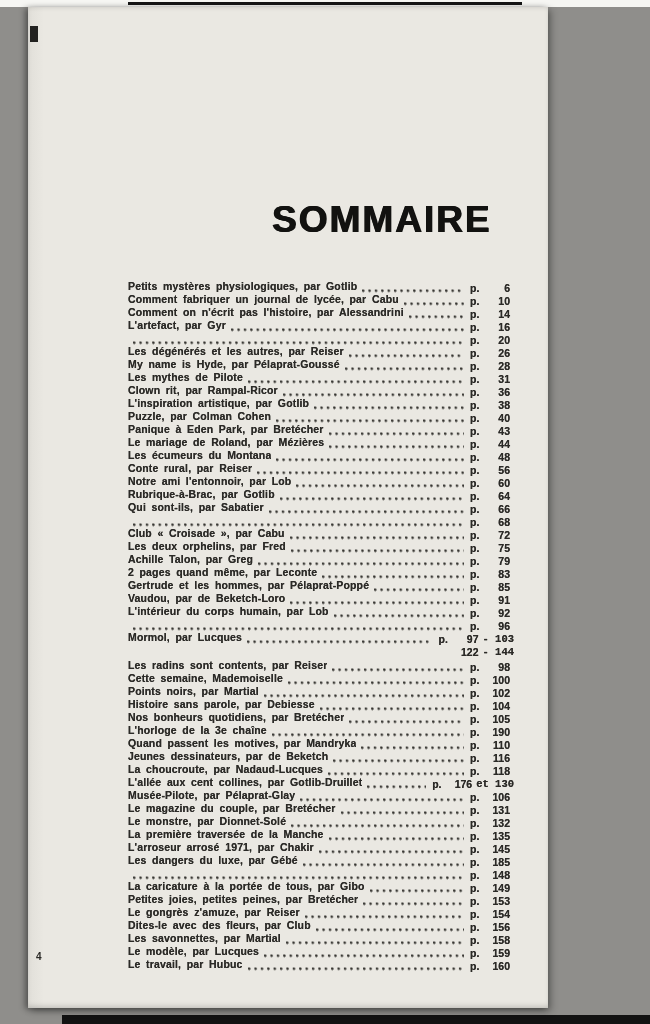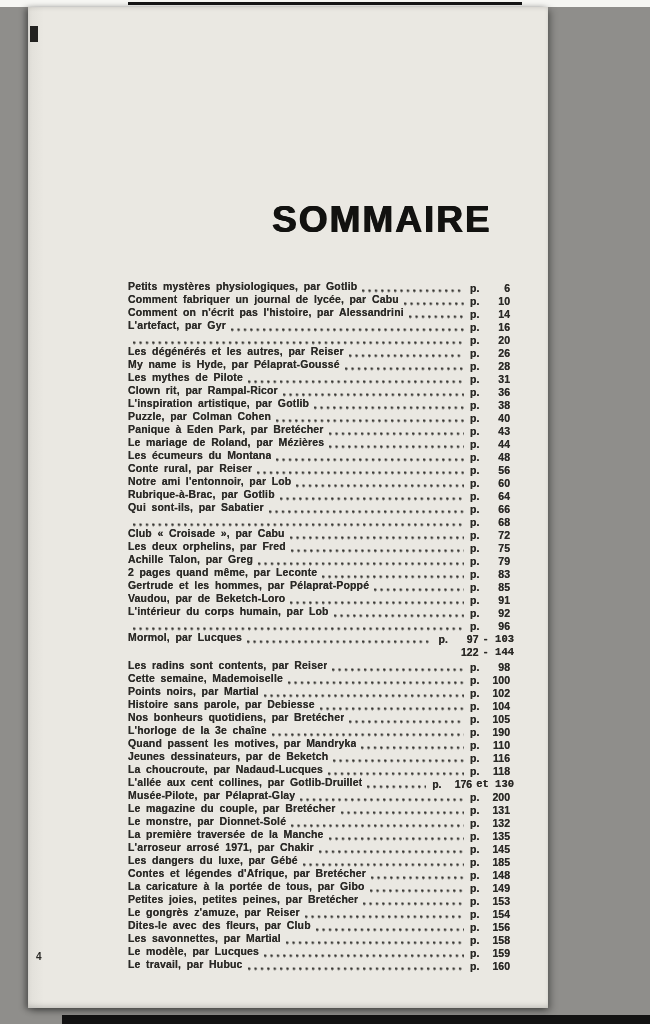--- a/index.html
+++ b/index.html
@@ -325,21 +325,21 @@
           <span class="t">L'allée aux cent collines, par Gotlib-Druillet</span>
           <span class="dots"></span>
           <span class="pp">p.</span>
           <span class="num">176</span>
           <span class="suf">et 130</span>
         </div>
         <div class="row">
           <span class="t">Musée-Pilote, par Pélaprat-Glay</span>
           <span class="dots"></span>
           <span class="pp">p.</span>
-          <span class="num">200</span>
+          <span class="num">106</span>
           <span class="suf"></span>
         </div>
         <div class="row">
           <span class="t">Le magazine du couple, par Bretécher</span>
           <span class="dots"></span>
           <span class="pp">p.</span>
           <span class="num">131</span>
           <span class="suf"></span>
         </div>
         <div class="row">
@@ -364,21 +364,20 @@
           <span class="suf"></span>
         </div>
         <div class="row">
           <span class="t">Les dangers du luxe, par Gébé</span>
           <span class="dots"></span>
           <span class="pp">p.</span>
           <span class="num">185</span>
           <span class="suf"></span>
         </div>
         <div class="row">
-          <span class="t">Contes et légendes d'Afrique, par Bretécher</span>
           <span class="dots"></span>
           <span class="pp">p.</span>
           <span class="num">148</span>
           <span class="suf"></span>
         </div>
         <div class="row">
           <span class="t">La caricature à la portée de tous, par Gibo</span>
           <span class="dots"></span>
           <span class="pp">p.</span>
           <span class="num">149</span>

